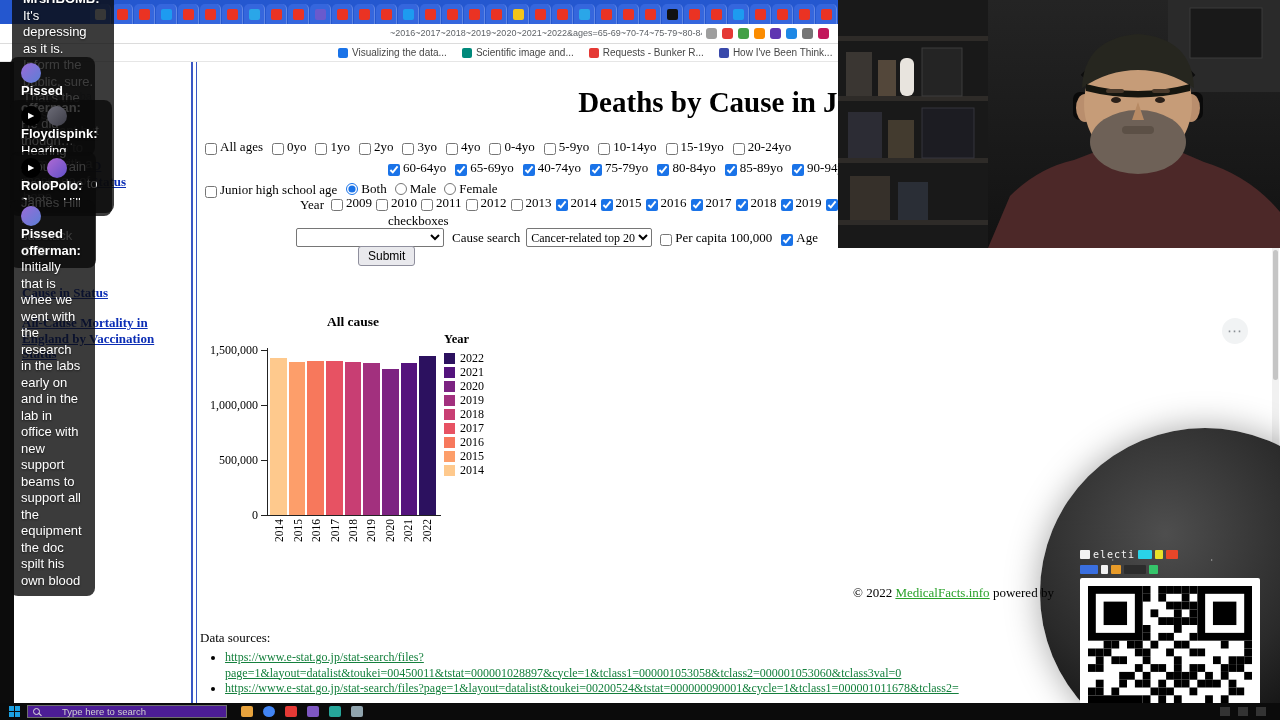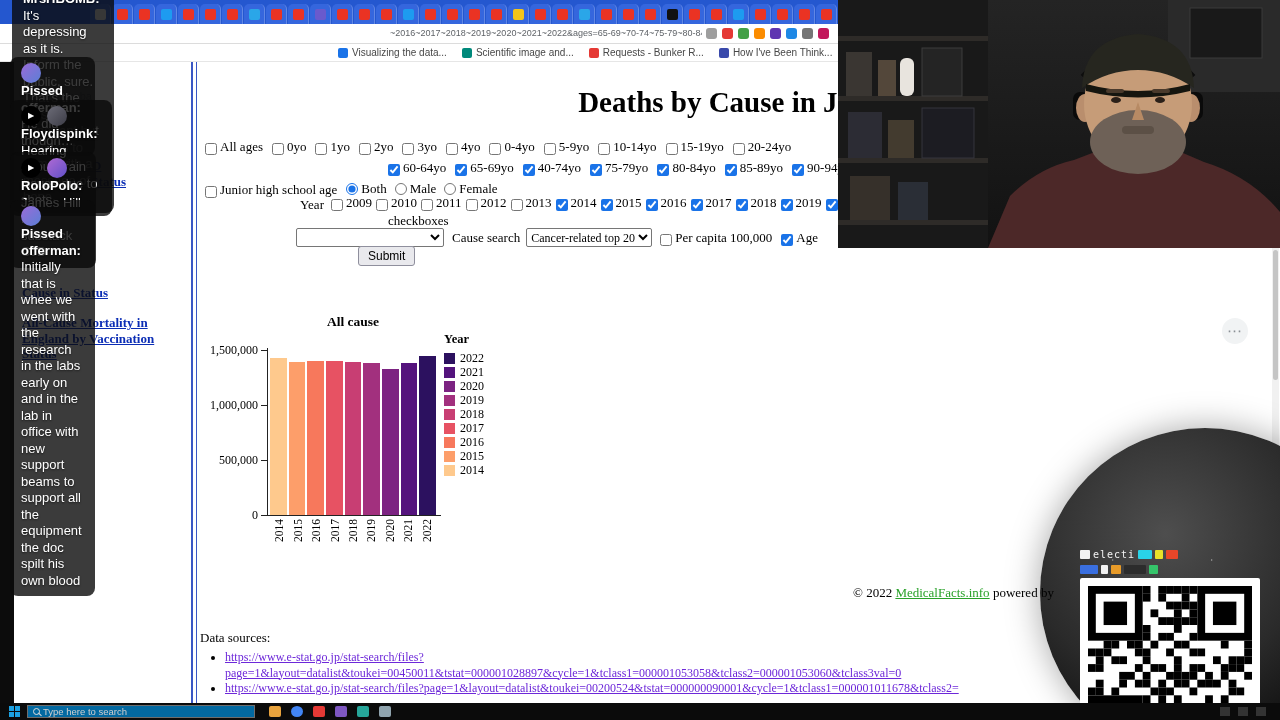--- a/index.html
+++ b/index.html
@@ -50,21 +50,21 @@
   .xl span{writing-mode:vertical-rl;transform:rotate(180deg);font-size:11.5px}
   .legend{position:absolute;left:444px;top:270px;font-size:12px}
   .legend .ttl{font-weight:600;font-size:12.5px;margin-bottom:4px}
   .li{display:flex;align-items:center;gap:5px;height:14px}
   .li .sw{width:11px;height:11px;display:block}
 
   .footer{position:absolute;left:853px;top:523px;font-size:13px;z-index:4;white-space:nowrap}
   .footer a{color:#2aa22a;text-decoration:underline;cursor:pointer}
   .src-label{position:absolute;left:200px;top:568px;font-size:13px}
   .src-list{position:absolute;left:205px;top:588px;width:868px;padding-left:20px;font-size:12px;line-height:15.5px}
-  .srclink{color:#6d28d9;text-decoration:underline;white-space:pre-line;overflow-wrap:anywhere;cursor:pointer}
+  .srclink{color:#15803d;text-decoration:underline;white-space:pre-line;overflow-wrap:anywhere;cursor:pointer}
 
   
   .sphere{position:absolute;left:1040px;top:428px;width:330px;height:330px;border-radius:50%;z-index:3;
     background:radial-gradient(2px 2px at 30% 62%,#ffffffcc,transparent 60%),
       radial-gradient(2px 2px at 52% 40%,#ffffff99,transparent 60%),
       radial-gradient(3px 3px at 66% 70%,#ffffff77,transparent 60%),
       radial-gradient(2px 2px at 22% 40%,#ffffff88,transparent 60%),
       radial-gradient(circle at 38% 32%,#4e4e4e 0%,#2a2a2a 48%,#0a0a0a 80%);
     box-shadow:0 0 34px rgba(0,0,0,.35)}
   .scroll{position:absolute;left:1272px;top:248px;width:7px;height:455px;background:#f1f1f1;z-index:2}
@@ -86,21 +86,21 @@
 
   .qr-wrap{position:absolute;left:1080px;top:548px;z-index:5}
   .grow{display:flex;align-items:center;gap:3px;height:12px;margin-bottom:3px}
   .gb{display:block;height:9px;border-radius:1px}
   .gtext{color:#f2f2f2;font-family:"DejaVu Sans Mono",monospace;font-size:10px;letter-spacing:1px}
   .qr{width:180px;height:180px;background:#fff;padding:8px;border-radius:2px}
 
   .taskbar{position:absolute;left:0;top:703px;width:1280px;height:17px;background:#0b0b0b;z-index:9;display:flex;align-items:center;padding-left:4px}
   .start{width:20px;height:14px;display:grid;grid-template-columns:5px 5px;grid-template-rows:5px 5px;gap:1px;place-content:center;cursor:pointer}
   .start i{background:#1ba1e2;display:block}
-  .tb-search{width:228px;height:13px;background:#0369a1;border:1px solid #6e6e6e;display:flex;align-items:center;gap:3px;padding:0 5px;color:#cfcfcf;font-size:9.5px;margin-left:3px;cursor:text}
+  .tb-search{width:200px;height:13px;background:#4c1d95;border:1px solid #6e6e6e;display:flex;align-items:center;gap:22px;padding:0 5px;color:#cfcfcf;font-size:9.5px;margin-left:3px;cursor:text}
   .mag{width:7px;height:7px;border:1.2px solid #ddd;border-radius:50%;position:relative;flex:none}
   .mag::after{content:"";position:absolute;width:4px;height:1.2px;background:#ddd;transform:rotate(45deg);right:-3px;bottom:-1px}
   .tb-icons{display:flex;gap:10px;margin-left:14px}
   .tb-icons span{width:12px;height:11px;border-radius:2px;display:block;cursor:pointer}
   .tray{margin-left:auto;display:flex;gap:8px;margin-right:14px}
   .tray span{width:10px;height:9px;background:#333;display:block}
 </style>
 </head>
 <body>
 

